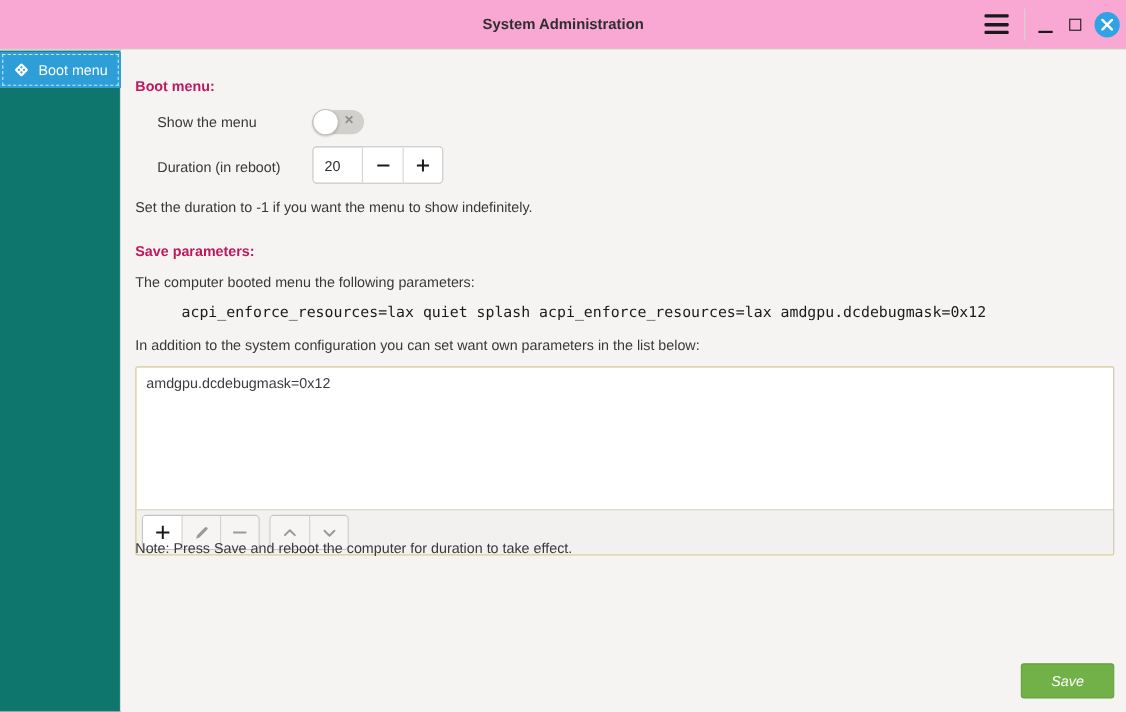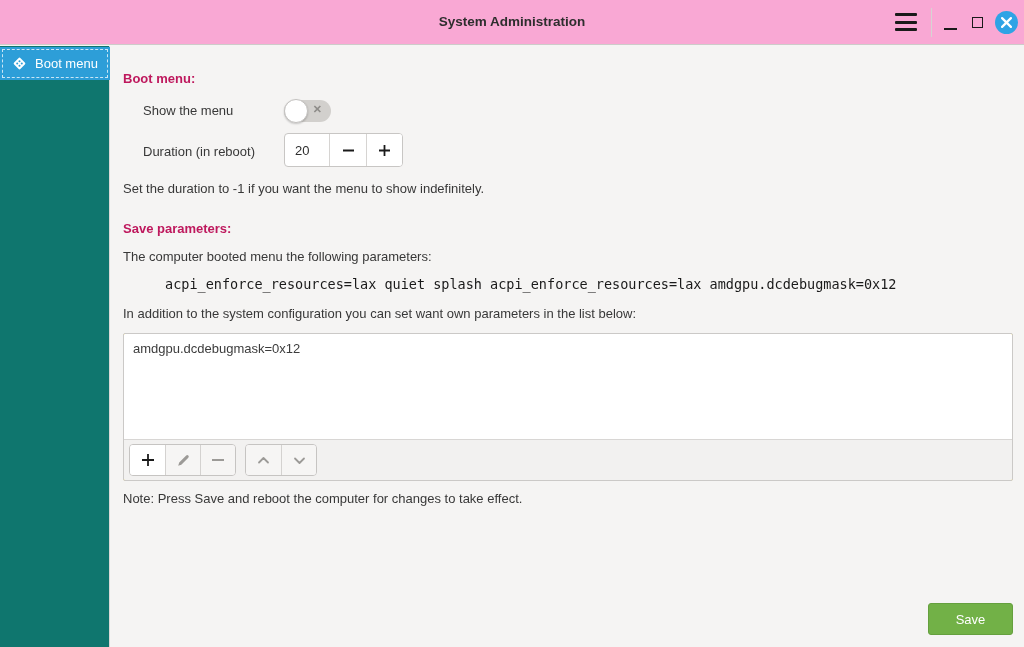--- a/index.html
+++ b/index.html
@@ -82,21 +82,21 @@
   }
 
   
   .mono {
     font-family:"DejaVu Sans Mono", monospace; font-size:13.5px; color:#1a1a1a;
     white-space:nowrap;
   }
 
   
   .listbox {
-    position:absolute; left:12px; top:288px; width:890px; height:148px;
+    position:absolute; left:12px; top:288px; width:890px; height:172px;
     border:1px solid #cbc9c7; border-radius:2px; background:#fde047;
     display:flex; flex-direction:column; overflow:hidden;
   }
   .list-area { flex:1 1 auto; background:#ffffff; }
   .list-item { padding:7px 9px 0 9px; color:#3c3c3c; cursor:default; }
   .list-toolbar {
     flex:0 0 41px; background:#f2f1f0; border-top:1px solid #d8d6d4;
     display:flex; align-items:center; padding-left:5px;
   }
   .btn-group {
@@ -110,20 +110,21 @@
   .tool-btn + .tool-btn { border-left:1px solid #d4d2d0; }
   .tool-btn.primary { background:#ffffff; color:#1a1a1a; }
   .tool-btn svg { display:block; }
 
   
   .save-btn {
     position:absolute; left:817px; top:558px; width:85px; height:32px;
     background:#72b147; border:1px solid #65a03e; border-radius:3px;
     color:#ffffff; font-size:13px; display:flex; align-items:center; justify-content:center;
     cursor:pointer;
+    font-style:italic;
   }
 </style>
 </head>
 <body>
 
 <div class="window">
 
   <div class="titlebar">
     <div class="titlebar-title">System Administration</div>
     <div class="hamburger">
@@ -225,18 +226,18 @@
           </div>
           <div class="tool-btn">
             <svg width="15" height="15" viewBox="0 0 15 15">
                 <path d="M3 5.5 L7.5 10 L12 5.5" stroke="currentColor" stroke-width="1.8" fill="none" stroke-linecap="round" stroke-linejoin="round"></path>
               </svg>
           </div>
         </div>
       </div>
     </div>
 
-    <div class="abs" style="left:12px; top:446px;">Note: Press Save and reboot the computer for changes to take effect.</div>
+    <div class="abs" style="left:12px; top:446px;">Note: Press Save and reboot the computer for duration to take effect.</div>
 
     <div class="save-btn">Save</div>
 
   </div>
 </div>
 
 </body></html>

